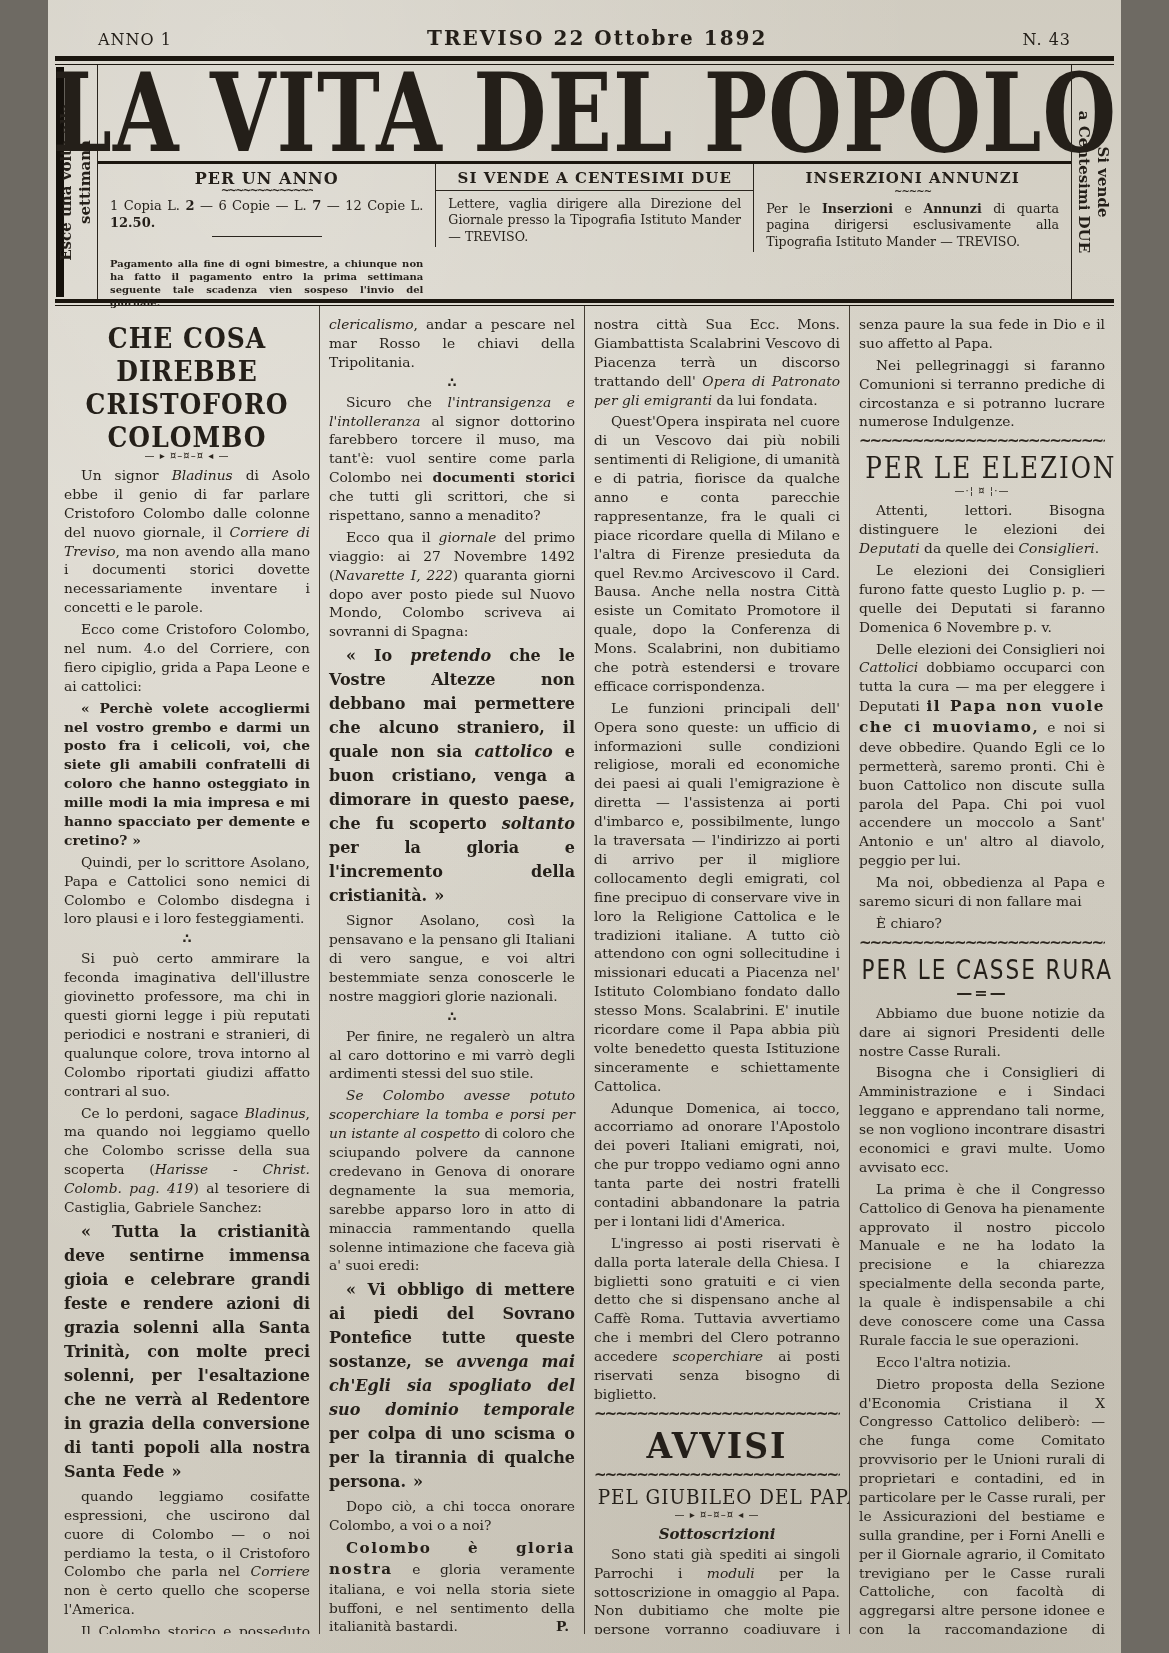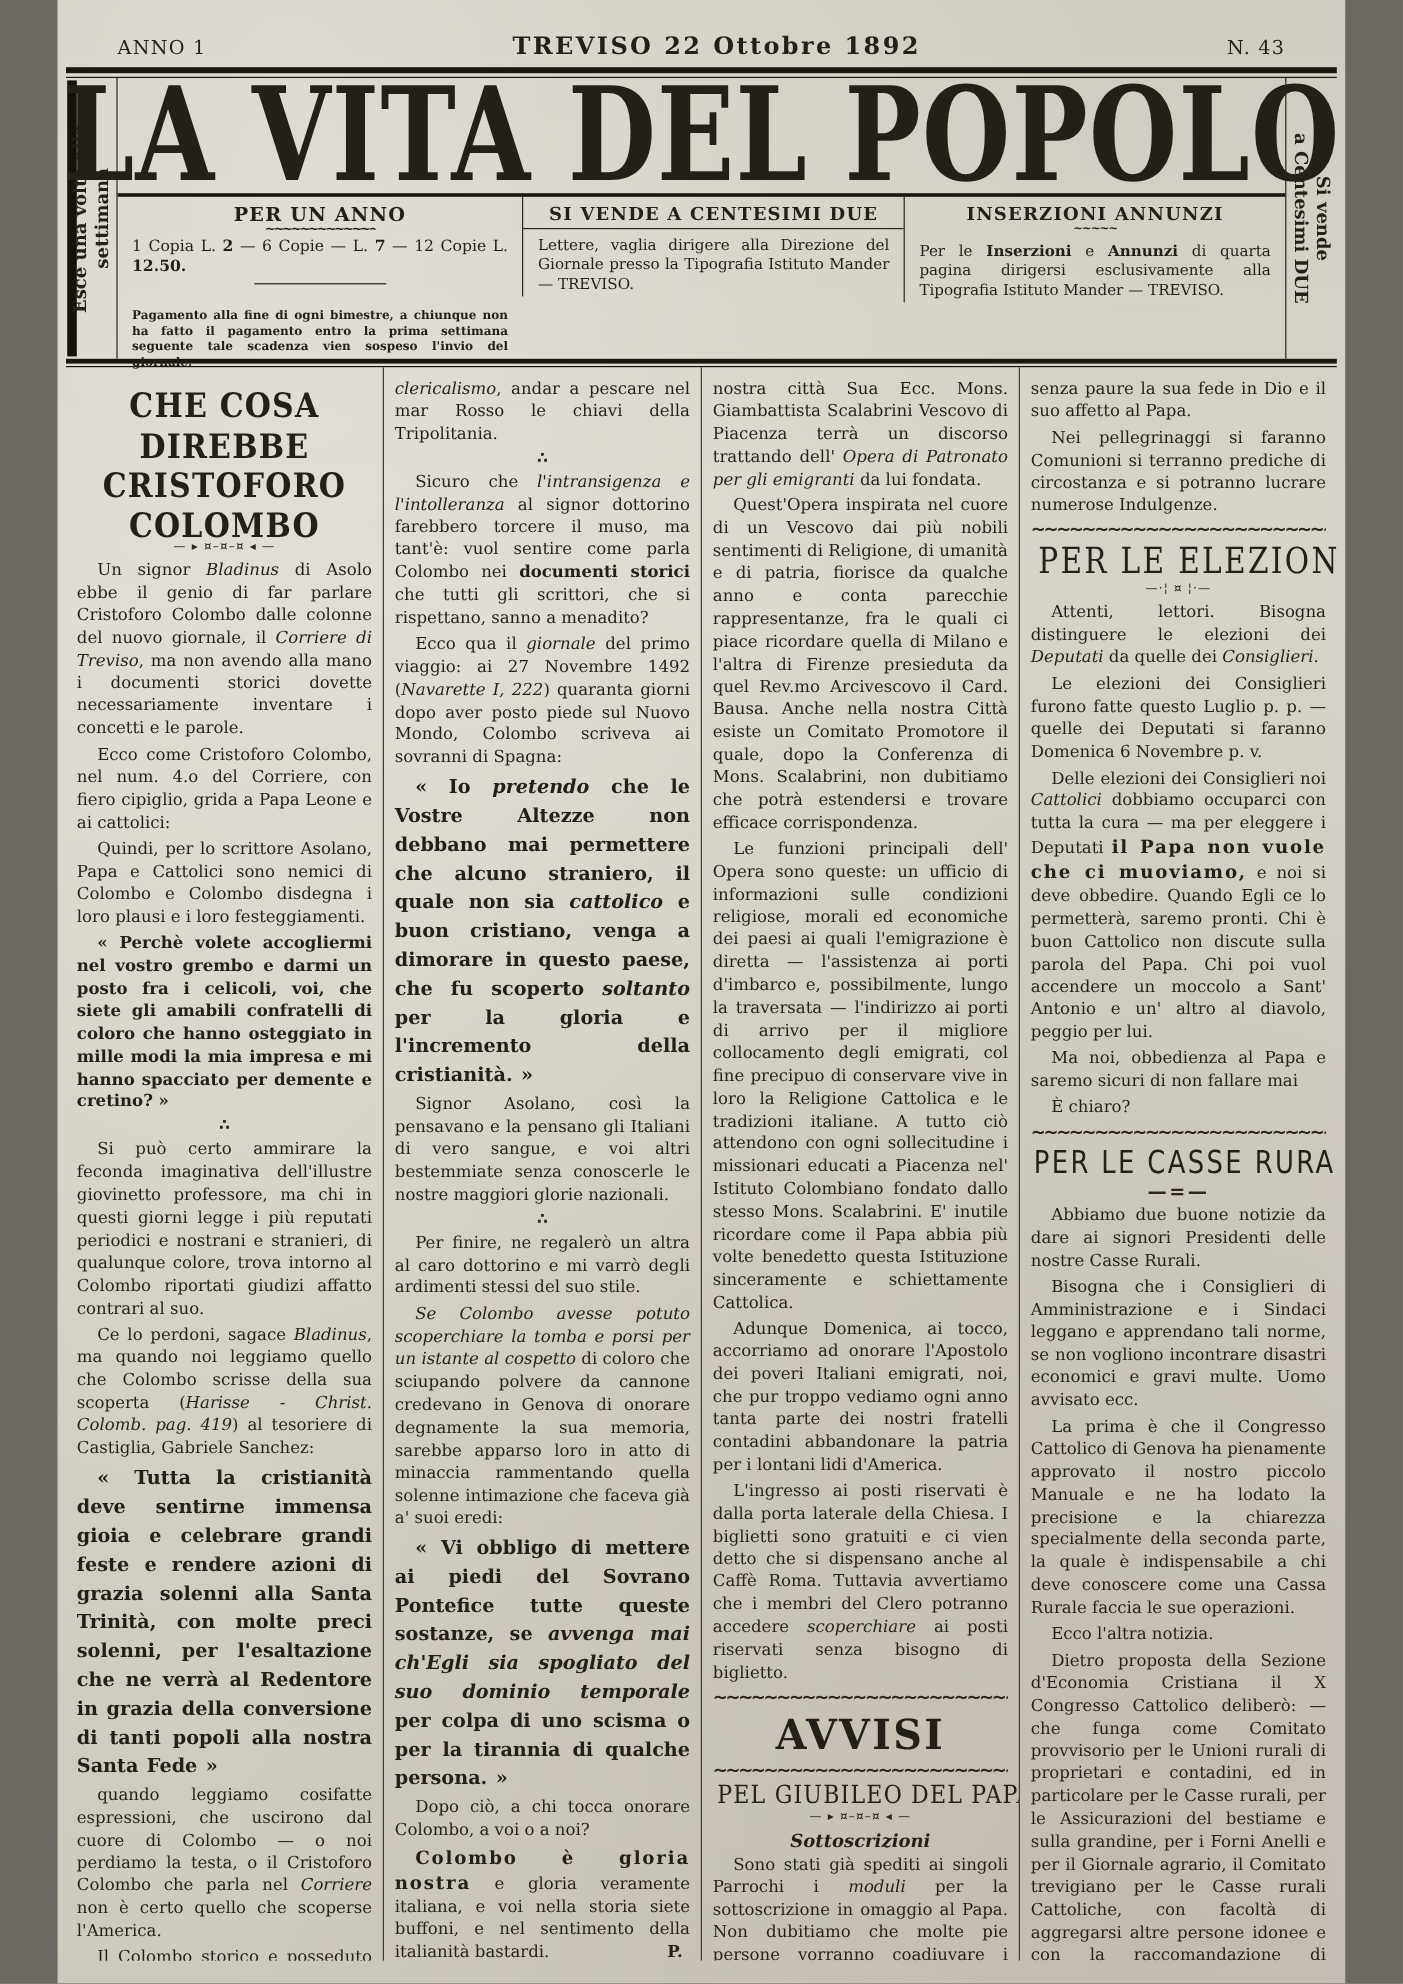--- a/index.html
+++ b/index.html
@@ -129,22 +129,22 @@
   </div>
 
   <div class="rule-double2"></div>
 
   <main class="columns">
     <section class="col">
         <h2 class="hl article">CHE COSA DIREBBE<br>CRISTOFORO COLOMBO</h2>
         <div class="orn orn-fleuron">— ▸ ¤–¤–¤ ◂ —</div>
         <p class="para"><span>Un signor </span><span class="run-italic">Bladinus</span><span> di Asolo ebbe il genio di far parlare Cristoforo Colombo dalle colonne del nuovo giornale, il </span><span class="run-italic">Corriere di Treviso</span><span>, ma non avendo alla mano i documenti storici dovette necessariamente inventare i concetti e le parole.</span></p>
         <p class="para"><span>Ecco come Cristoforo Colombo, nel num. 4.o del Corriere, con fiero cipiglio, grida a Papa Leone e ai cattolici:</span></p>
+        <p class="para v-b"><span>« Perchè volete accogliermi nel vostro grembo e darmi un posto fra i celicoli, voi, che siete gli amabili confratelli di coloro che hanno osteggiato in mille modi la mia impresa e mi hanno spacciato per demente e cretino? »</span></p>
         <p class="para"><span>Quindi, per lo scrittore Asolano, Papa e Cattolici sono nemici di Colombo e Colombo disdegna i loro plausi e i loro festeggiamenti.</span></p>
-        <p class="para v-b"><span>« Perchè volete accogliermi nel vostro grembo e darmi un posto fra i celicoli, voi, che siete gli amabili confratelli di coloro che hanno osteggiato in mille modi la mia impresa e mi hanno spacciato per demente e cretino? »</span></p>
         <div class="orn orn-asterism">∴</div>
         <p class="para"><span>Si può certo ammirare la feconda imaginativa dell'illustre giovinetto professore, ma chi in questi giorni legge i più reputati periodici e nostrani e stranieri, di qualunque colore, trova intorno al Colombo riportati giudizi affatto contrari al suo.</span></p>
         <p class="para"><span>Ce lo perdoni, sagace </span><span class="run-italic">Bladinus</span><span>, ma quando noi leggiamo quello che Colombo scrisse della sua scoperta (</span><span class="run-italic">Harisse - Christ. Colomb. pag. 419</span><span>) al tesoriere di Castiglia, Gabriele Sanchez:</span></p>
         <p class="para v-q"><span>« Tutta la cristianità deve sentirne immensa gioia e celebrare grandi feste e rendere azioni di grazia solenni alla Santa Trinità, con molte preci solenni, per l'esaltazione che ne verrà al Redentore in grazia della conversione di tanti popoli alla nostra Santa Fede »</span></p>
         <p class="para"><span>quando leggiamo cosifatte espressioni, che uscirono dal cuore di Colombo — o noi perdiamo la testa, o il Cristoforo Colombo che parla nel </span><span class="run-italic">Corriere</span><span> non è certo quello che scoperse l'America.</span></p>
         <p class="para"><span>Il Colombo storico e posseduto dalla storia, ambiva di intitolarsi </span><span class="run-italic">ambasciatore della Santa Trinità.</span><span> » Se il titolo non garba al generoso e patriottico e illuminato </span><span class="run-italic">Bladinus</span><span>, che farei? — Meglio essere </span></p>
       </section>
     <section class="col">
         <p class="para no-indent"><span class="run-italic">clericalismo</span><span>, andar a pescare nel mar Rosso le chiavi della Tripolitania.</span></p>
         <div class="orn orn-asterism">∴</div>

